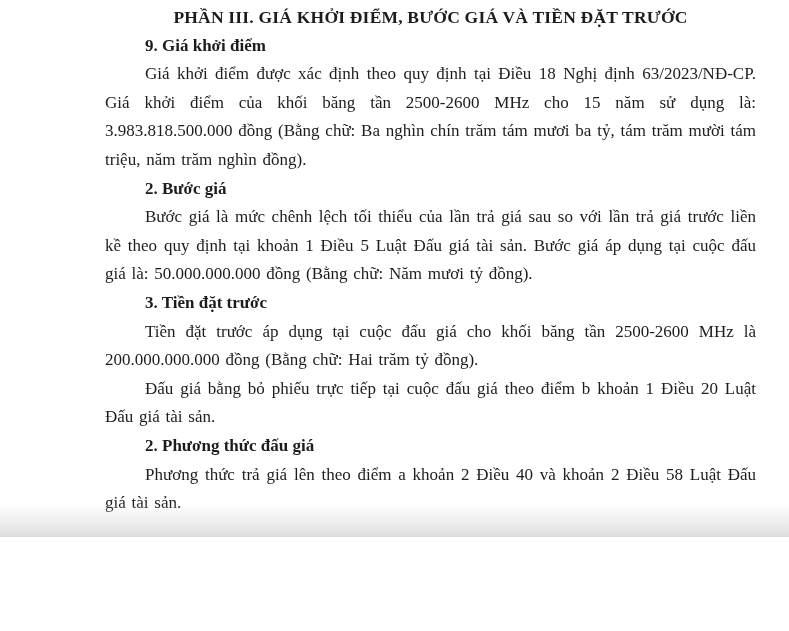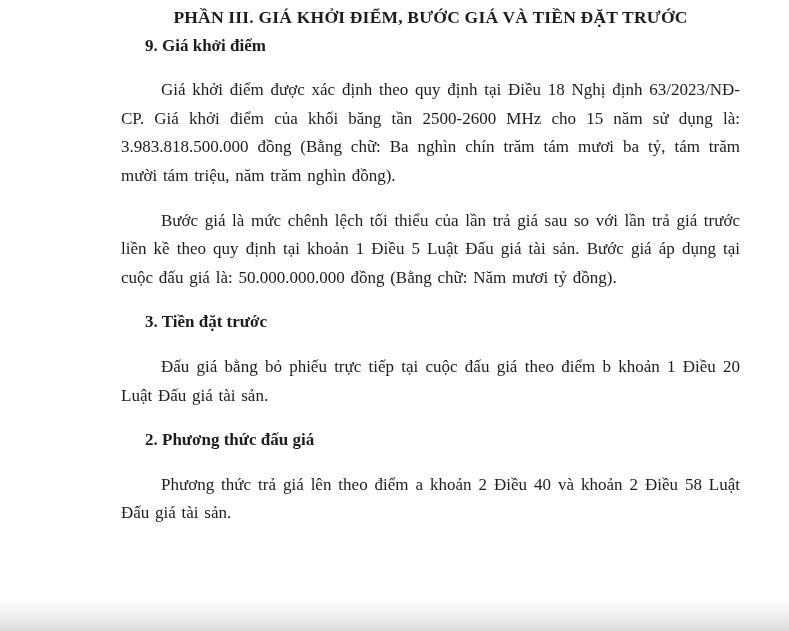--- a/index.html
+++ b/index.html
@@ -3,21 +3,21 @@
 <meta charset="utf-8">
 <style>
   html, body {
     margin: 0;
     padding: 0;
     background: #ffffff;
   }
   .page {
     position: relative;
     width: 789px;
-    height: 631px;
+    height: 537px;
     background: #ffffff;
     overflow: hidden;
     font-family: "Liberation Serif", "DejaVu Serif", serif;
     color: #1c1c1c;
   }
   .content {
     position: absolute;
     top: 3px;
     left: 105px;
     width: 651px;
@@ -29,21 +29,21 @@
     font-weight: bold;
     font-size: 17.5px;
     letter-spacing: 0.2px;
   }
   .section-heading {
     font-weight: bold;
     text-indent: 40px;
     text-align: left;
   }
   .para {
-    margin: 16px;
+    margin: 0;
     text-align: justify;
     text-indent: 40px;
     word-spacing: 1.5px;
   }
   .bottom-fade {
     position: absolute;
     left: 0;
     right: 0;
     bottom: 0;
     height: 34px;
@@ -55,23 +55,25 @@
 <body>
 
 <div class="page">
   <div class="content">
 
     <div class="part-title">PHẦN III. GIÁ KHỞI ĐIỂM, BƯỚC GIÁ VÀ TIỀN ĐẶT TRƯỚC</div>
 
     <div class="section-heading">9. Giá khởi điểm</div>
     <p class="para">Giá khởi điểm được xác định theo quy định tại Điều 18 Nghị định 63/2023/NĐ-CP. Giá khởi điểm của khối băng tần 2500-2600 MHz cho 15 năm sử dụng là: 3.983.818.500.000 đồng (Bằng chữ: Ba nghìn chín trăm tám mươi ba tỷ, tám trăm mười tám triệu, năm trăm nghìn đồng).</p>
 
+    <div class="section-heading">2. Bước giá</div>
     <p class="para">Bước giá là mức chênh lệch tối thiểu của lần trả giá sau so với lần trả giá trước liền kề theo quy định tại khoản 1 Điều 5 Luật Đấu giá tài sản. Bước giá áp dụng tại cuộc đấu giá là: 50.000.000.000 đồng (Bằng chữ: Năm mươi tỷ đồng).</p>
 
     <div class="section-heading">3. Tiền đặt trước</div>
+    <p class="para">Tiền đặt trước áp dụng tại cuộc đấu giá cho khối băng tần 2500-2600 MHz là 200.000.000.000 đồng (Bằng chữ: Hai trăm tỷ đồng).</p>
 
 
     <p class="para">Đấu giá bằng bỏ phiếu trực tiếp tại cuộc đấu giá theo điểm b khoản 1 Điều 20 Luật Đấu giá tài sản.</p>
 
     <div class="section-heading">2. Phương thức đấu giá</div>
     <p class="para">Phương thức trả giá lên theo điểm a khoản 2 Điều 40 và khoản 2 Điều 58 Luật Đấu giá tài sản.</p>
 
   </div>
   <div class="bottom-fade"></div>
 </div>

